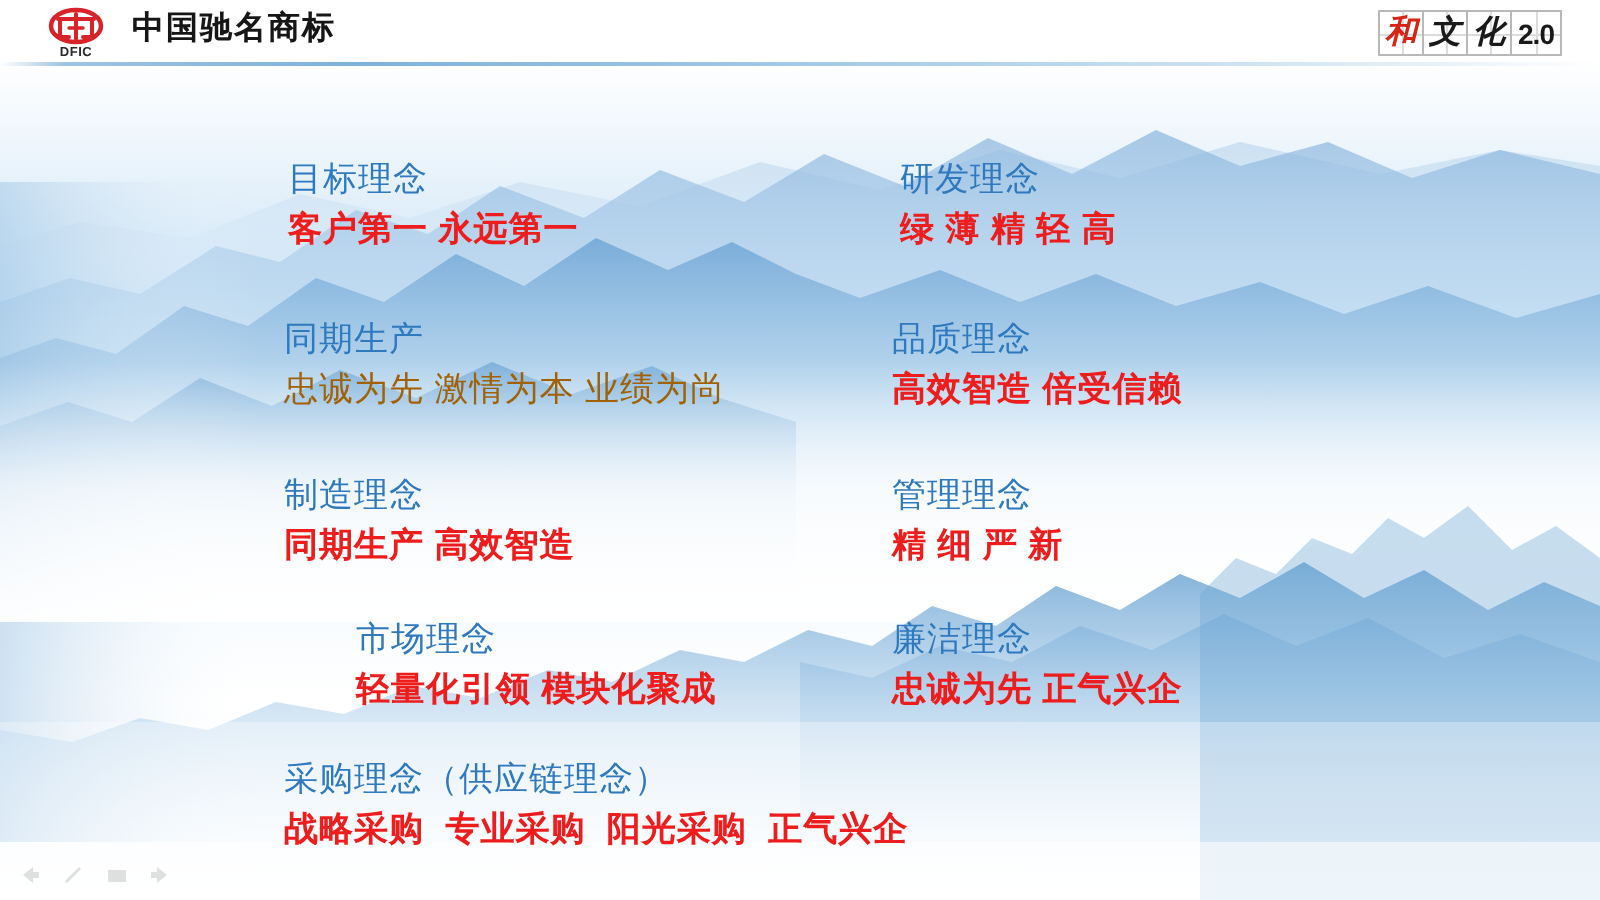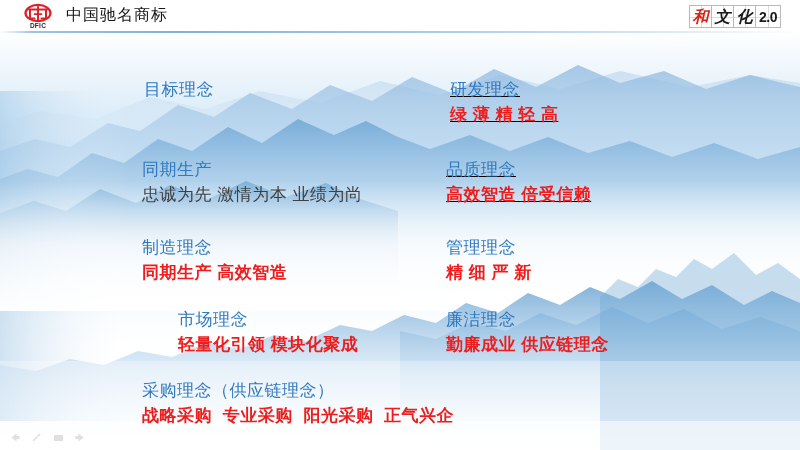--- a/index.html
+++ b/index.html
@@ -86,21 +86,21 @@
     position: absolute;
     left: 19px; top: 3px;
     width: 38px; height: 26px;
   }
   .logo-svg { display:block; width: 38px; height: 26px; }
 
   .brand-title {
     position: absolute;
     left: 66px; top: 4px;
     font-size: 16px;
-    font-weight: 400;
+    font-weight: 700;
     letter-spacing: 1px;
     color: #161616;
     line-height: 22px;
     white-space: nowrap;
     text-align: right;
   }
 
   
   .callig {
     position: absolute;
@@ -168,33 +168,33 @@
 
   .block-body {
     font-size: 17px;
     font-weight: 700;
     color: #ee1d1d;
     line-height: 26px;
     letter-spacing: 0.5px;
   }
 
   .block-body.dark {
-    color: #404040;
+    color: #a16207;
     font-weight: 400;
   }
 
   
   .pos-l1 { left: 144px; top:  78px; }
   .pos-l2 { left: 142px; top: 158px; }
   .pos-l3 { left: 142px; top: 236px; }
   .pos-l4 { left: 142px; top: 308px; margin-left: 36px; }
   .pos-l5 { left: 142px; top: 380px; font-family: Liberation Mono, monospace; }
   
-  .pos-r1 { left: 450px; top:  78px; text-decoration: underline; }
-  .pos-r2 { left: 446px; top: 158px; text-decoration: underline; }
+  .pos-r1 { left: 450px; top:  78px; }
+  .pos-r2 { left: 446px; top: 158px; }
   .pos-r3 { left: 446px; top: 236px; }
   .pos-r4 { left: 446px; top: 308px; }
 
   
   .controls {
     position: absolute;
     left: 8px; bottom: 6px;
     display: flex;
     align-items: center;
     gap: 9px;
@@ -332,20 +332,21 @@
         <span class="callig-glyph">2.0</span>
       </div>
     </div>
   </div>
   <div class="header-rule"></div>
 
   <div class="content">
 
     <div class="block pos-l1">
       <div class="block-heading">目标理念</div>
+      <div class="block-body">客户第一  永远第一</div>
     </div>
 
     <div class="block pos-r1">
       <div class="block-heading">研发理念</div>
       <div class="block-body">绿  薄  精  轻  高</div>
     </div>
 
     <div class="block pos-l2">
       <div class="block-heading">同期生产</div>
       <div class="block-body dark">忠诚为先  激情为本  业绩为尚</div>
@@ -366,21 +367,21 @@
       <div class="block-body">同期生产  高效智造</div>
     </div>
 
     <div class="block pos-l4">
       <div class="block-heading">市场理念</div>
       <div class="block-body">轻量化引领  模块化聚成</div>
     </div>
 
     <div class="block pos-r4">
       <div class="block-heading">廉洁理念</div>
-      <div class="block-body">勤廉成业  供应链理念</div>
+      <div class="block-body">忠诚为先  正气兴企</div>
     </div>
 
     <div class="block pos-l5">
       <div class="block-heading">采购理念（供应链理念）</div>
       <div class="block-body">战略采购  专业采购  阳光采购  正气兴企</div>
     </div>
 
   </div>
 
   <div class="controls">

